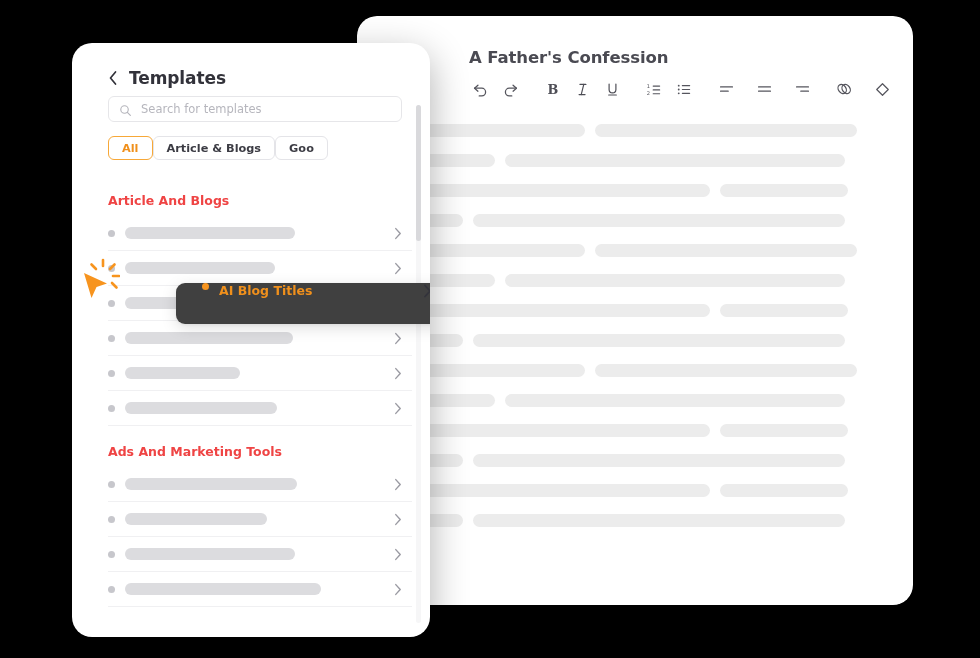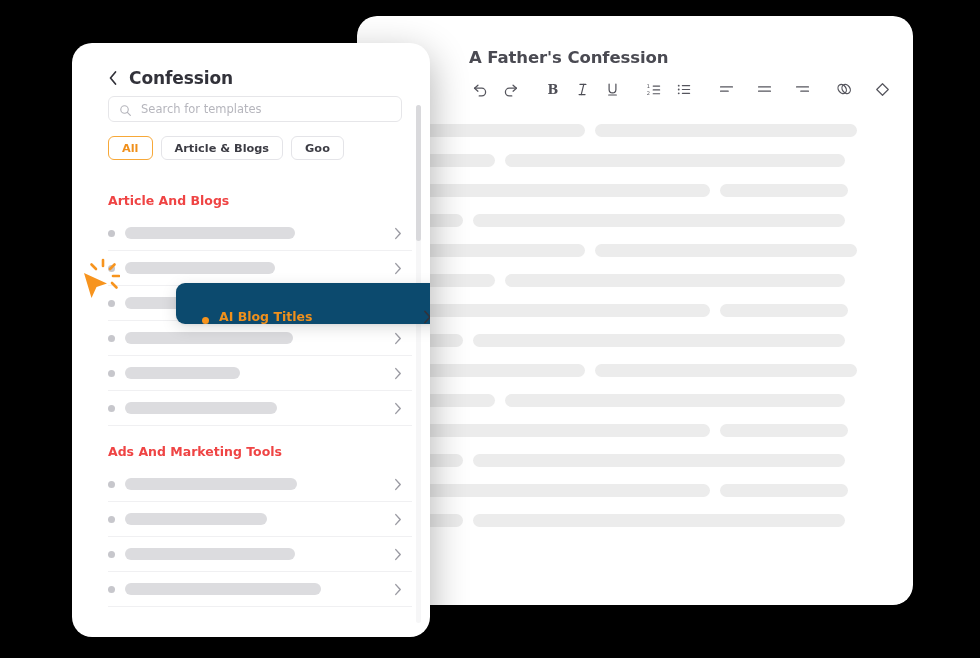--- a/index.html
+++ b/index.html
@@ -191,21 +191,21 @@
     color: #44444c;
     width: 240px;
     padding: 0;
   }
   #tpl-search-input::placeholder { color: #b6b6bd; }
 
   #tpl-chips {
     margin-top: 14px;
     display: flex;
     align-items: center;
-    gap: 8px;
+    gap: 0;
     height: 24px;
     white-space: nowrap;
   }
   .chip {
     height: 24px;
     padding: 0 13px;
     border: 1px solid #e4e4e8;
     border-radius: 6px;
     background: #ffffff;
     font-size: 11.3px;
@@ -270,25 +270,25 @@
     flex: 0 0 auto;
   }
 
   
   #tpl-highlight {
     position: absolute;
     left: 104px;
     top: 240px;
     width: 274px;
     height: 41px;
-    background: #0c4a6e;
+    background: #404040;
     border-radius: 9px;
     box-shadow: 0 4px 16px rgba(0,0,0,0.13), 0 1px 3px rgba(0,0,0,0.06);
     display: flex;
-    align-items: flex-end;
+    align-items: flex-start;
     padding: 0 16px 0 26px;
     cursor: pointer;
     z-index: 5;
   }
   #tpl-highlight .hl-dot {
     width: 7px;
     height: 7px;
     border-radius: 50%;
     background: #f7941e;
     margin-right: 10px;
@@ -520,21 +520,21 @@
   <div id="tpl-panel">
 
     <div id="tpl-head">
 
       <div id="tpl-title-row">
         <span id="tpl-back-icon">
           <svg width="10" height="16" viewBox="0 0 10 16" fill="none" stroke="#32323a" stroke-width="1.7" stroke-linecap="round" stroke-linejoin="round">
             <path d="M7.5 2 L2.5 8 L7.5 14"></path>
           </svg>
         </span>
-        <span id="tpl-title">Confession</span>
+        <span id="tpl-title">Templates</span>
       </div>
 
       <div id="tpl-search">
         <span id="tpl-search-icon">
           <svg width="13" height="13" viewBox="0 0 16 16" fill="none" stroke="#b4b4bb" stroke-width="1.4" stroke-linecap="round">
             <circle cx="6.8" cy="6.8" r="4.6"></circle>
             <line x1="10.3" y1="10.4" x2="14" y2="14"></line>
           </svg>
         </span>
         <input id="tpl-search-input" type="text" placeholder="Search for templates" style="">

